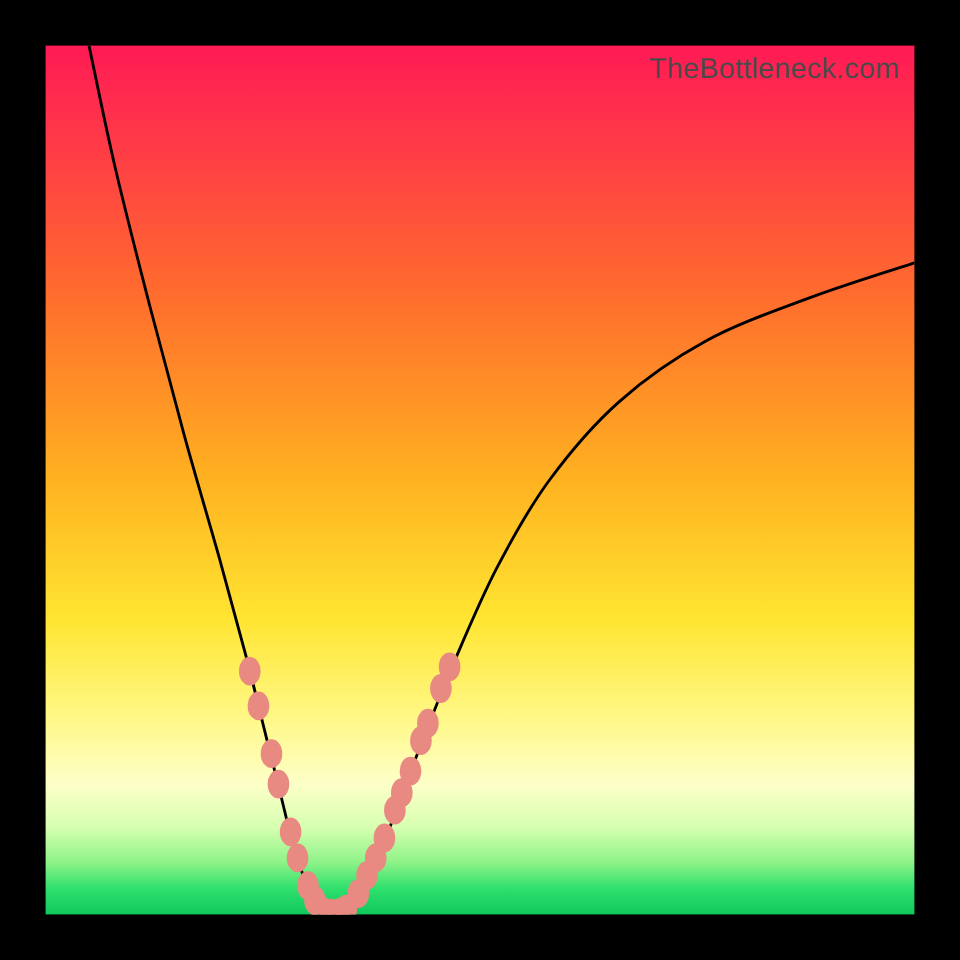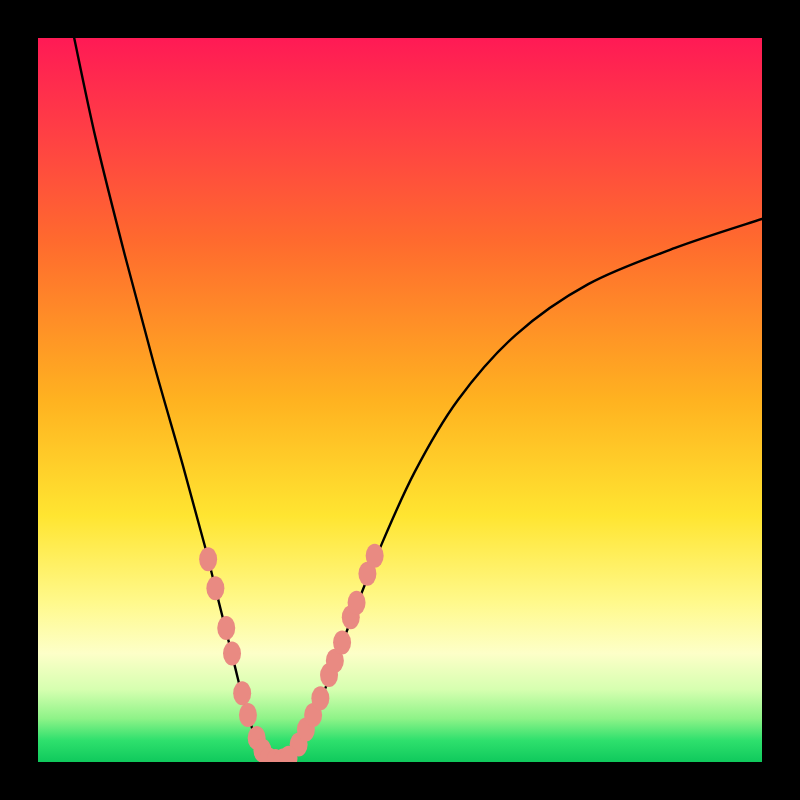--- a/index.html
+++ b/index.html
@@ -52,20 +52,21 @@
     top: 0;
     width: 724px;
     height: 724px;
   }
 </style>
 </head>
 <body>
 
 <div class="frame">
   <div class="plot">
+    <div class="watermark">TheBottleneck.com</div>
     <svg class="curves" viewBox="0 0 724 724" preserveAspectRatio="none">
       <path id="left-path" fill="none" stroke-width="2.4" stroke-linecap="round" d="M 36.20 0.00 C 39.82 16.89, 49.47 65.16, 57.92 101.36 C 66.37 137.56, 77.23 179.79, 86.88 217.20 C 96.53 254.61, 106.19 290.81, 115.84 325.80 C 125.49 360.79, 136.35 396.99, 144.80 427.16 C 153.25 457.33, 160.49 483.87, 166.52 506.80 C 172.55 529.73, 176.17 545.41, 181.00 564.72 C 185.83 584.03, 191.26 605.75, 195.48 622.64 C 199.70 639.53, 202.72 653.41, 206.34 666.08 C 209.96 678.75, 214.18 690.82, 217.20 698.66 C 220.22 706.50, 222.03 709.52, 224.44 713.14 C 226.85 716.76, 229.27 718.57, 231.68 720.38 C 234.09 722.19, 237.71 723.40, 238.92 724.00" stroke="#000000"></path>
       <path id="right-path" fill="none" stroke-width="2.4" stroke-linecap="round" d="M 238.92 724.00 C 240.13 723.64, 243.75 723.03, 246.16 721.83 C 248.57 720.62, 250.38 720.02, 253.40 716.76 C 256.42 713.50, 260.64 708.31, 264.26 702.28 C 267.88 696.25, 270.90 690.21, 275.12 680.56 C 279.34 670.91, 283.57 660.05, 289.60 644.36 C 295.63 628.67, 302.87 608.16, 311.32 586.44 C 319.77 564.72, 329.42 539.38, 340.28 514.04 C 351.14 488.70, 363.21 459.74, 376.48 434.40 C 389.75 409.06, 403.03 384.93, 419.92 362.00 C 436.81 339.07, 456.12 316.15, 477.84 296.84 C 499.56 277.53, 523.69 260.64, 550.24 246.16 C 576.79 231.68, 608.16 220.82, 637.12 209.96 C 666.08 199.10, 709.52 185.83, 724.00 181.00" stroke="#000000"></path>
       <g id="markers">
           <ellipse cx="170.14" cy="521.28" rx="9" ry="12" fill="#e98a82" stroke="#d97a72" stroke-width="0"></ellipse>
           <ellipse cx="177.38" cy="550.24" rx="9" ry="12" fill="#e98a82" stroke="#d97a72" stroke-width="0"></ellipse>
           <ellipse cx="188.24" cy="590.06" rx="9" ry="12" fill="#e98a82" stroke="#d97a72" stroke-width="0"></ellipse>
           <ellipse cx="194.03" cy="615.40" rx="9" ry="12" fill="#e98a82" stroke="#d97a72" stroke-width="0"></ellipse>
           <ellipse cx="204.17" cy="655.22" rx="9" ry="12" fill="#e98a82" stroke="#d97a72" stroke-width="0"></ellipse>
           <ellipse cx="209.96" cy="676.94" rx="9" ry="12" fill="#e98a82" stroke="#d97a72" stroke-width="0"></ellipse>

